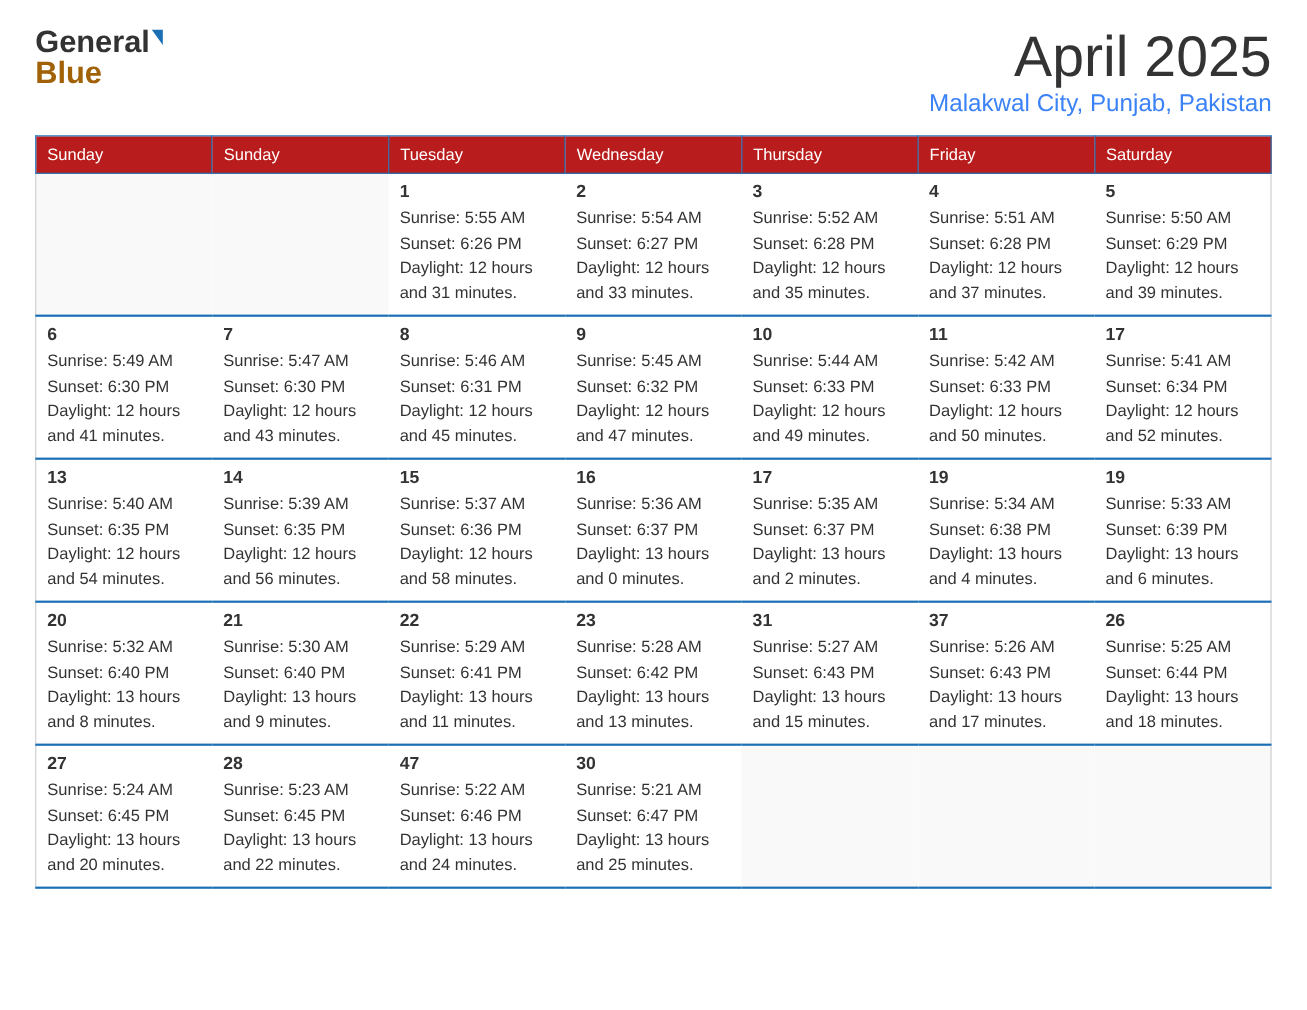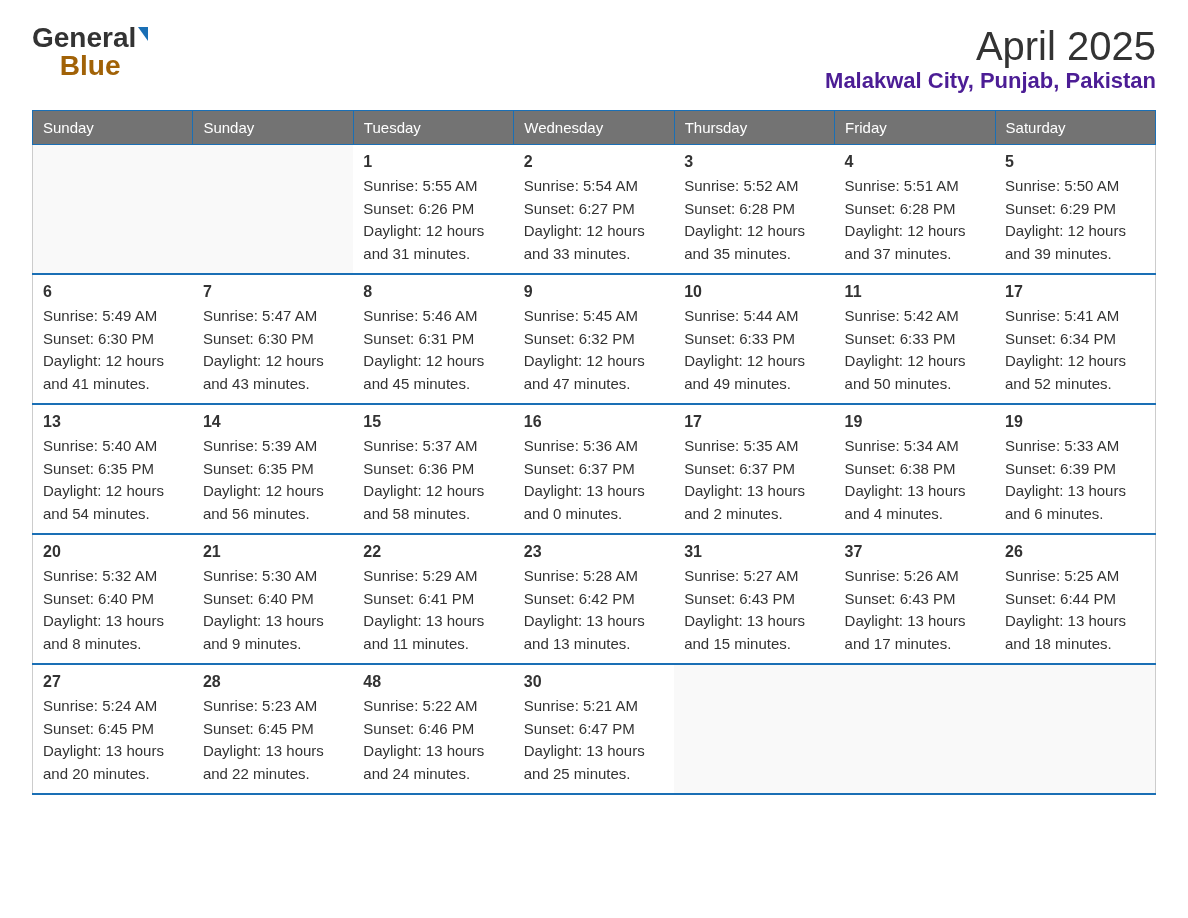--- a/index.html
+++ b/index.html
@@ -13,21 +13,21 @@
     }
     .header {
       display: flex;
       justify-content: space-between;
       align-items: flex-start;
       margin-bottom: 16px;
     }
     .logo {
       display: flex;
       flex-direction: column;
-      align-items: center;
+      align-items: flex-start;
     }
     .logo-text-general {
       font-size: 28px;
       font-weight: bold;
       color: #333;
       line-height: 1;
     }
     .logo-text-blue {
       font-size: 28px;
       font-weight: bold;
@@ -47,37 +47,37 @@
       top: -4px;
     }
     .logo-line {
       display: flex;
       align-items: center;
     }
     .title-block {
       text-align: right;
     }
     .title-block h1 {
-      font-size: 40px;
+      font-size: 52px;
       font-weight: normal;
       color: #333;
       line-height: 1.1;
     }
     .title-block h2 {
       font-size: 22px;
-      font-weight: bold;
-      color: #4c1d95;
+      font-weight: normal;
+      color: #3b82f6;
     }
     .calendar {
       width: 100%;
       border-collapse: collapse;
       border: 1px solid #ccc;
     }
     .calendar thead tr {
-      background-color: #737373;
+      background-color: #b91c1c;
       padding-left: 37px;
     }
     .calendar thead th {
       color: #fff;
       font-size: 15px;
       font-weight: normal;
       padding: 8px 10px;
       text-align: left;
       border: 1px solid #1a6fb5;
     }
@@ -256,21 +256,21 @@
       <tr>
         <td>
           <span class="day-number">27</span>
           <div class="day-info">Sunrise: 5:24 AM<br>Sunset: 6:45 PM<br>Daylight: 13 hours<br>and 20 minutes.</div>
         </td>
         <td>
           <span class="day-number">28</span>
           <div class="day-info">Sunrise: 5:23 AM<br>Sunset: 6:45 PM<br>Daylight: 13 hours<br>and 22 minutes.</div>
         </td>
         <td>
-          <span class="day-number">48</span>
+          <span class="day-number">47</span>
           <div class="day-info">Sunrise: 5:22 AM<br>Sunset: 6:46 PM<br>Daylight: 13 hours<br>and 24 minutes.</div>
         </td>
         <td>
           <span class="day-number">30</span>
           <div class="day-info">Sunrise: 5:21 AM<br>Sunset: 6:47 PM<br>Daylight: 13 hours<br>and 25 minutes.</div>
         </td>
         <td class="empty-cell"></td>
         <td class="empty-cell"></td>
         <td class="empty-cell"></td>
       </tr>

